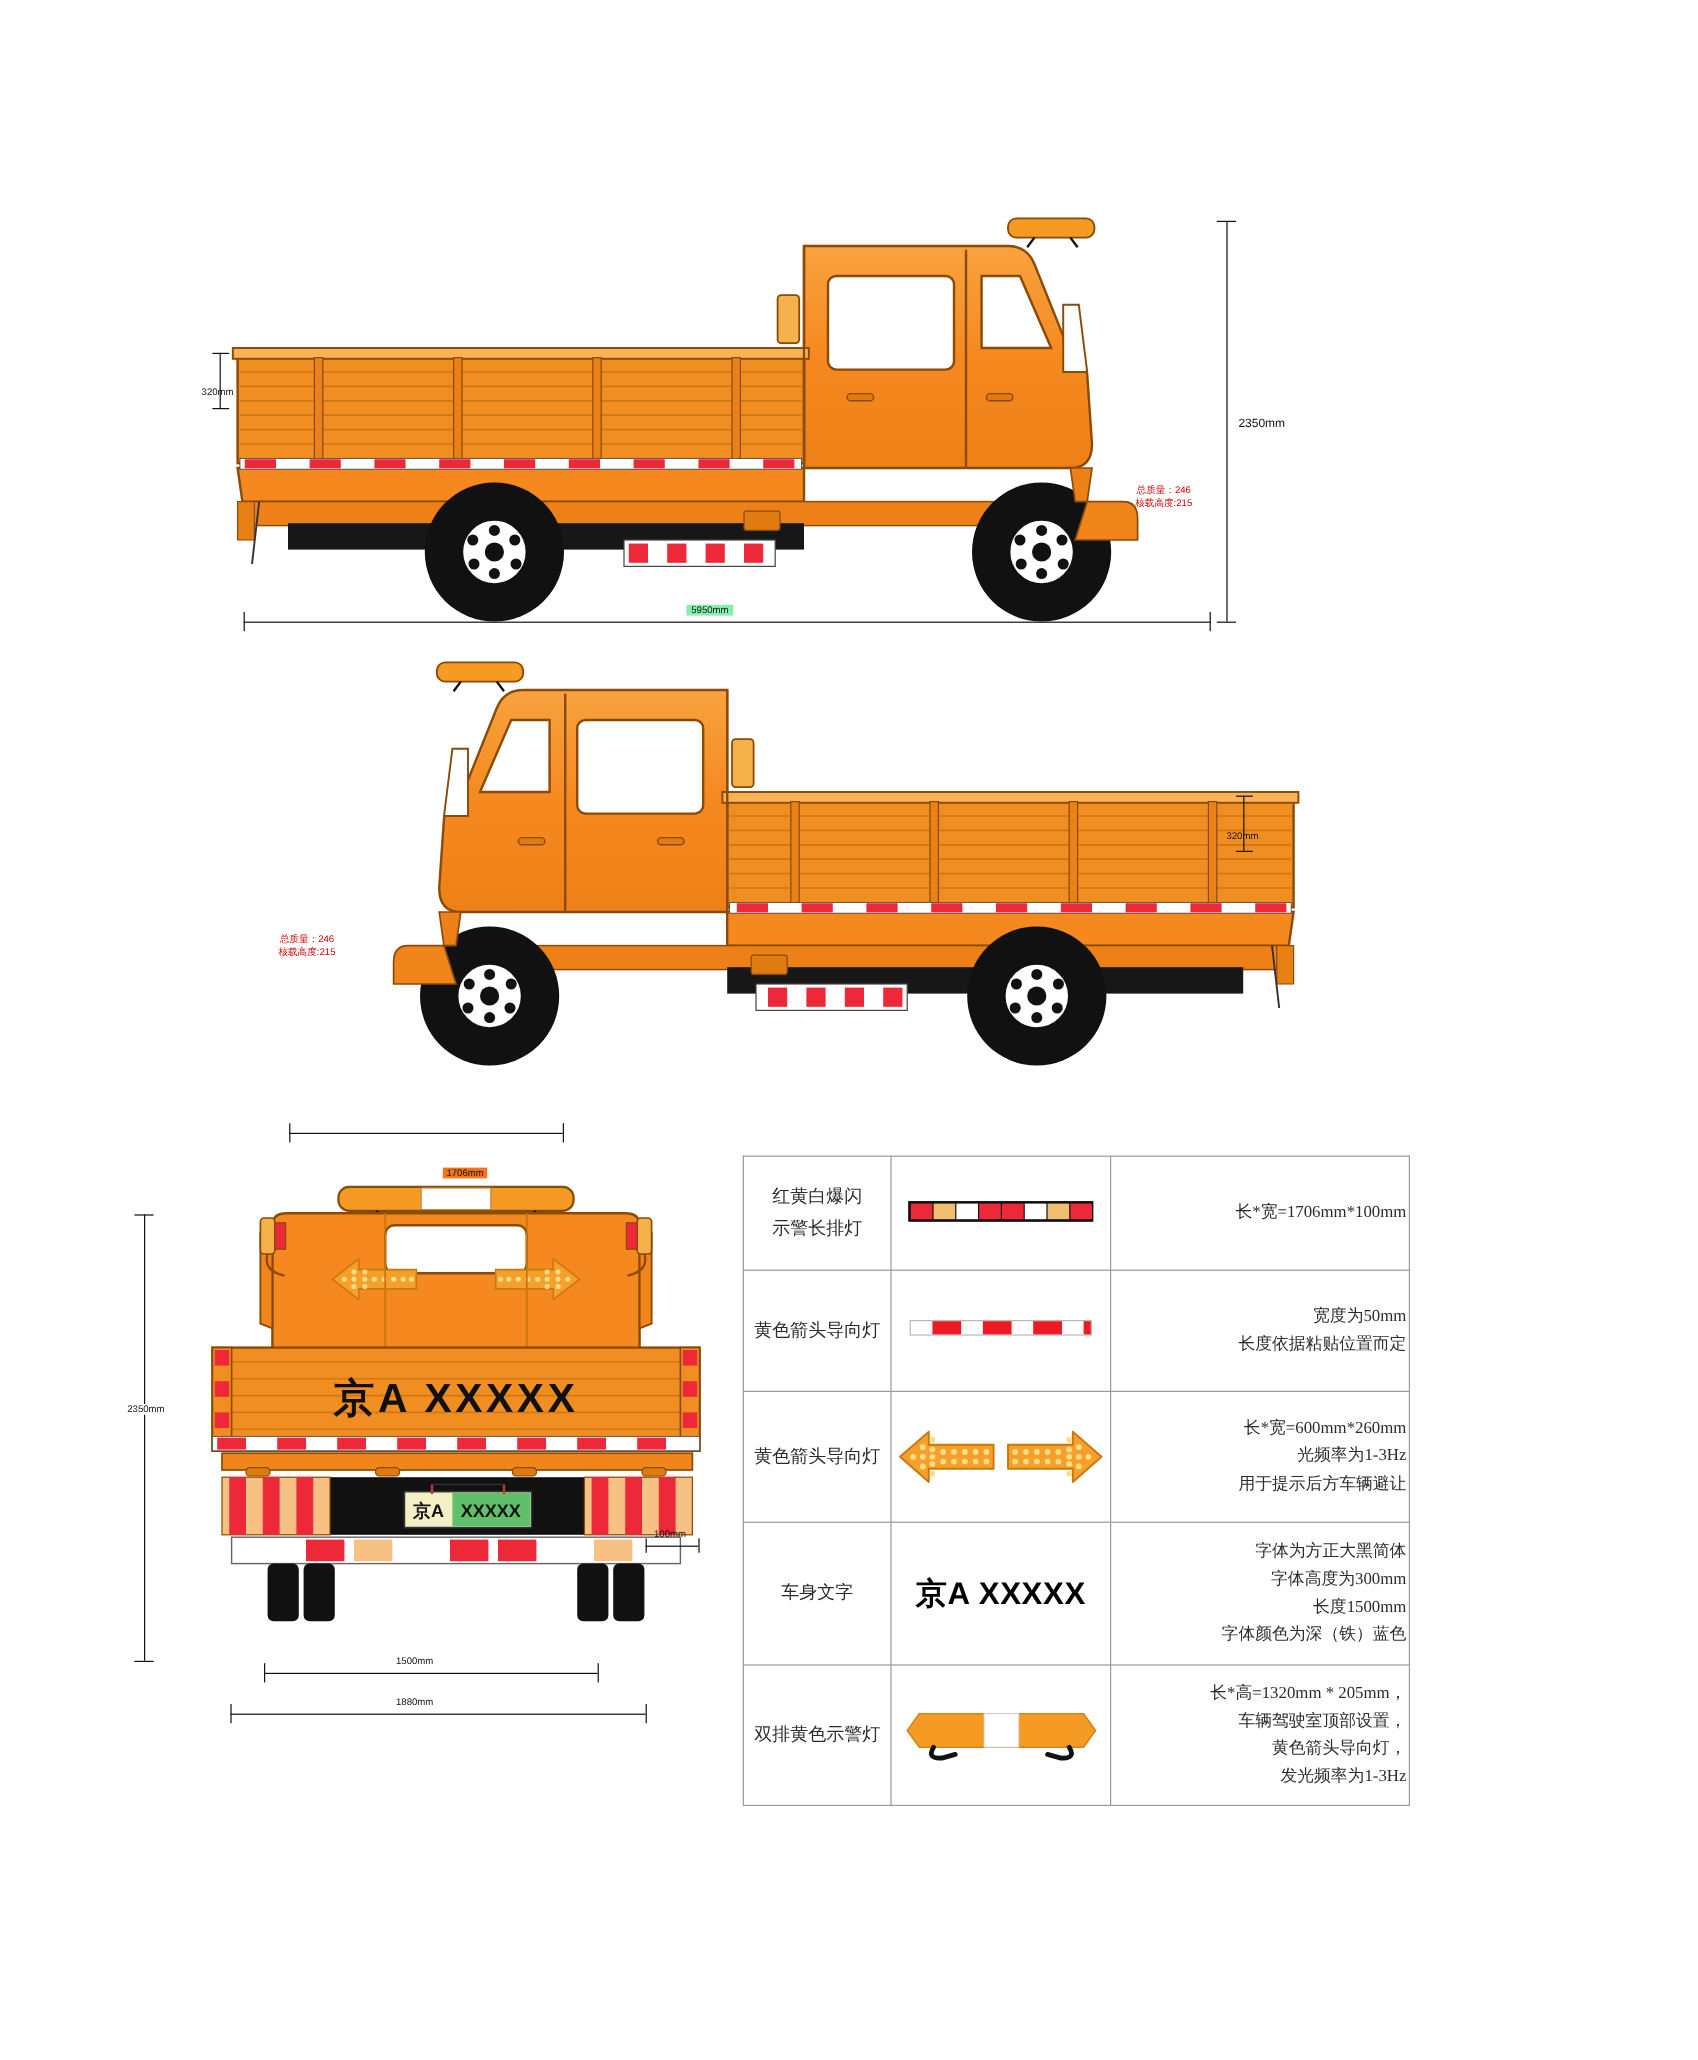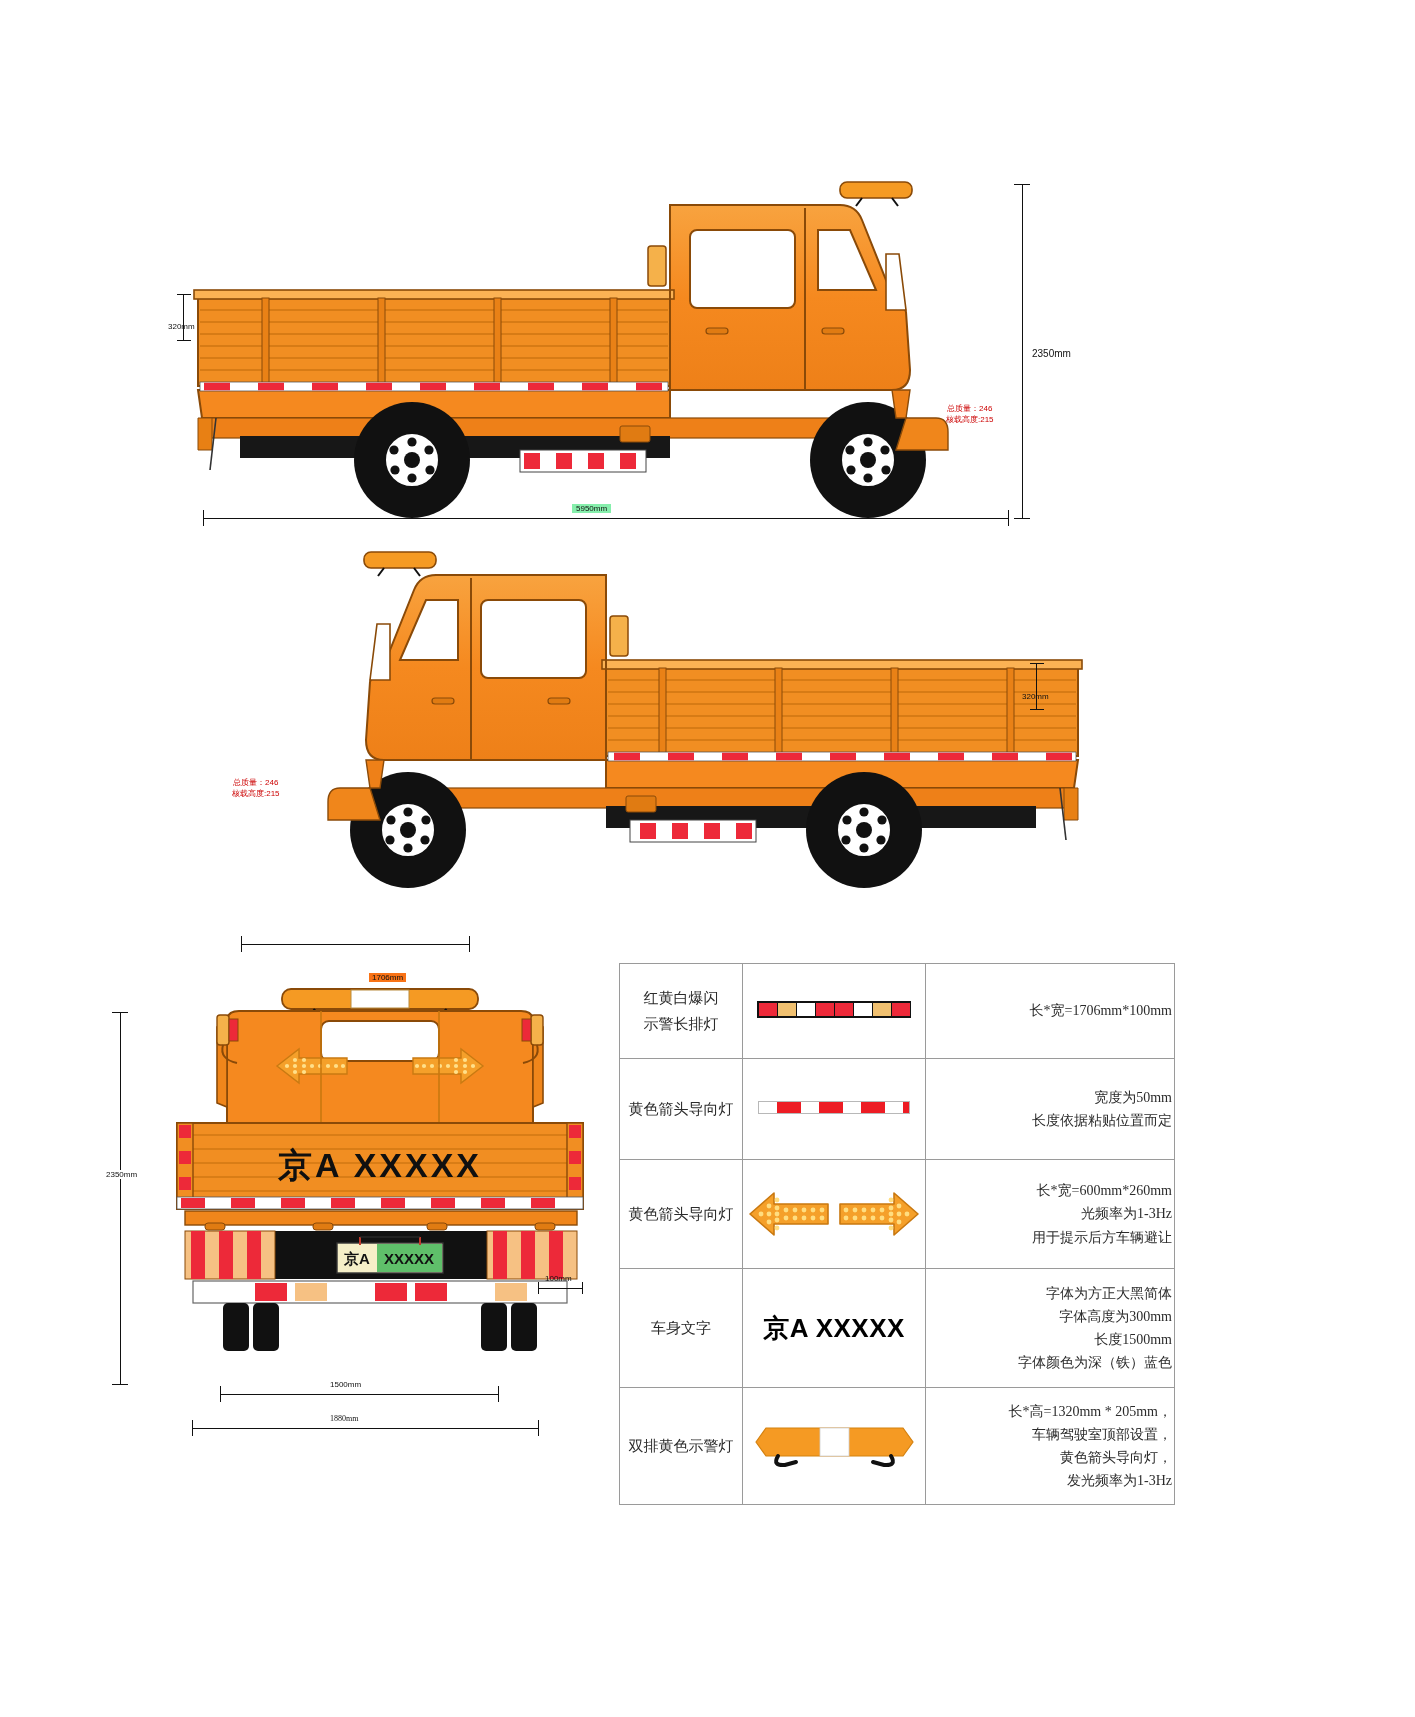--- a/index.html
+++ b/index.html
@@ -534,21 +534,21 @@
   <div class="abs">
     <div class="dimline hline" style="left:220px;top:1394px;width:278px;"></div>
     <div class="dimline vline" style="left:220px;top:1386px;height:16px;"></div>
     <div class="dimline vline" style="left:498px;top:1386px;height:16px;"></div>
     <div class="dimtext tiny abs" style="left:327px;top:1380px;background:#fff;padding:0 3px;">1500mm</div>
   </div>
   <div class="abs">
     <div class="dimline hline" style="left:192px;top:1428px;width:346px;"></div>
     <div class="dimline vline" style="left:192px;top:1420px;height:16px;"></div>
     <div class="dimline vline" style="left:538px;top:1420px;height:16px;"></div>
-    <div class="dimtext tiny abs" style="left:327px;top:1414px;background:#fff;padding:0 3px;font-family:Liberation Serif, serif;">1880mm</div>
+    <div class="dimtext tiny abs" style="left:327px;top:1414px;background:#fff;padding:0 3px;">1880mm</div>
   </div>
 
 
   <table id="spec-table">
     <tbody>
 
       <tr>
         <td class="c-name">
           <div>红黄白爆闪</div>
           <div>示警长排灯</div>

